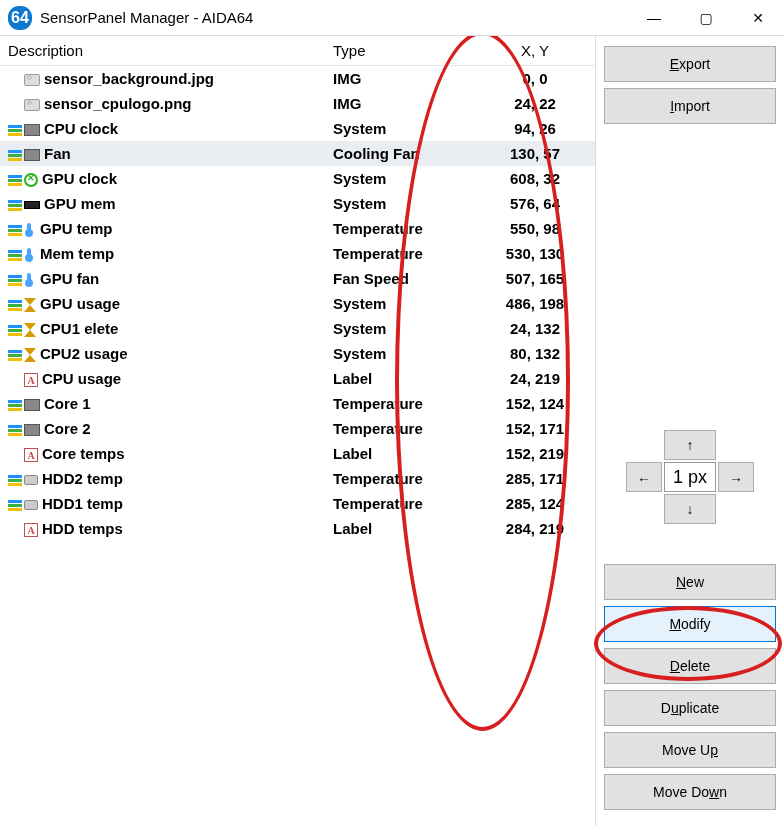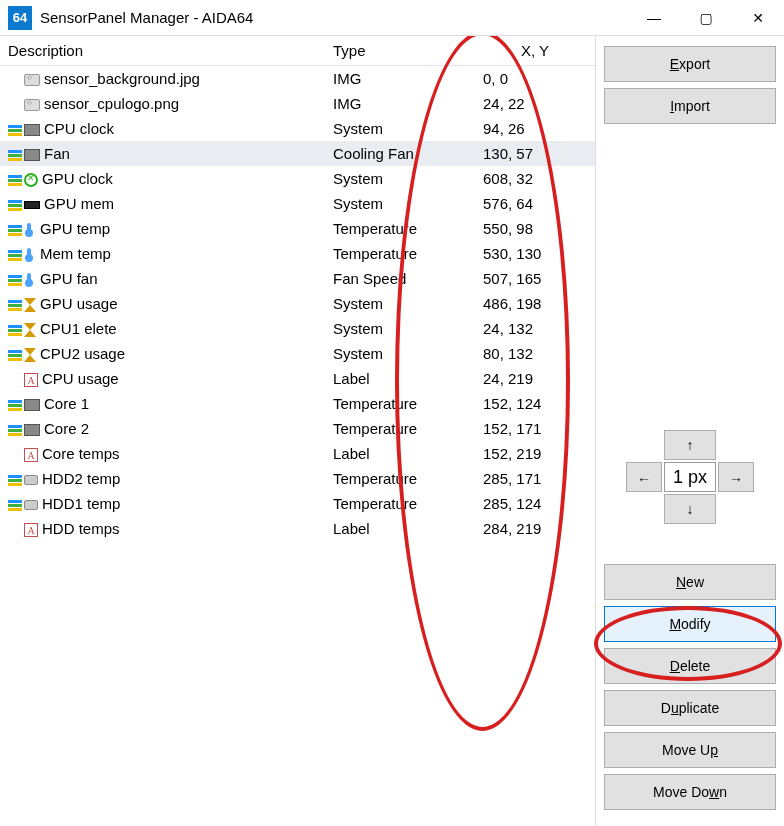--- a/index.html
+++ b/index.html
@@ -1,33 +1,33 @@
 <!DOCTYPE html>
 <html><head>
 <meta charset="utf-8">
 <style>
   * { box-sizing: border-box; margin: 0; padding: 0; font-family: "Segoe UI", Tahoma, sans-serif; }
   body { background:#fff; width:784px; height:826px; overflow:hidden; position:relative; }
   
   .titlebar { height:36px; display:flex; align-items:center; border-bottom:1px solid #ddd; }
-  .appicon { width:24px; height:24px; margin:0 8px; background:#0b79d0; color:#fff; font-size:13px; font-weight:bold; display:flex; align-items:center; justify-content:center; }
+  .appicon { width:24px; height:24px; margin:0 8px; background:#0b79d0; color:#fff; font-size:16px; font-weight:bold; display:flex; align-items:center; justify-content:center;border-radius:11px; }
   .title { font-size:15px; color:#000; flex:1; }
   .winbtns { display:flex; height:100%; }
   .winbtn { width:52px; height:100%; display:flex; align-items:center; justify-content:center; font-size:14px; color:#000; cursor:pointer; }
   
   .content { display:flex; height:calc(100% - 36px); }
   .tablepane { flex:1; overflow:auto; border-right:1px solid #ddd; position:relative; }
   .sidepane { width:188px; padding:10px 8px; position:relative; display:flex; flex-direction:column; }
   
   table { width:100%; border-collapse:collapse; }
   th { text-align:left; font-weight:400; font-size:15px; padding:6px 8px; border-bottom:1px solid #e5e5e5; background:#fff; }
   th.xy { text-align:center; width:120px; }
   th.type { width:150px; }
-  td { font-size:15px; padding:4px 8px; white-space:nowrap; }
-  td.xy { text-align:left; }
+  td { font-size:15px; padding:4px 8px; white-space:nowrap;font-weight:bold; }
+  td.xy { text-align:center; }
   tr.selected td { background:#e9edf1; }
   .rowicon { display:inline-flex; align-items:center; gap:2px; margin-right:4px; vertical-align:middle; }
   .bars { display:inline-flex; flex-direction:column; gap:1px; }
   .bar { width:14px; height:3px; background:#1e90ff; }
   .bar.g { background:#3cb043; }
   .bar.y { background:#f0c000; }
   .chip { width:16px; height:12px; background:#888; border:1px solid #555; display:inline-block; }
   .ram { width:16px; height:8px; background:#222; border:1px solid #000; display:inline-block; }
   .therm { width:12px; height:14px; display:inline-block; position:relative; }
   .therm::before { content:""; position:absolute; left:3px; top:0; width:4px; height:10px; background:#4aa3ff; border-radius:2px; }

